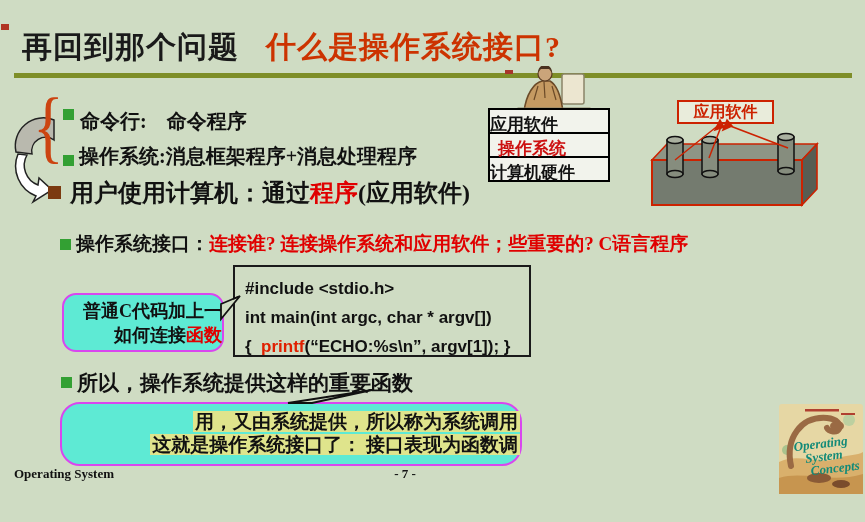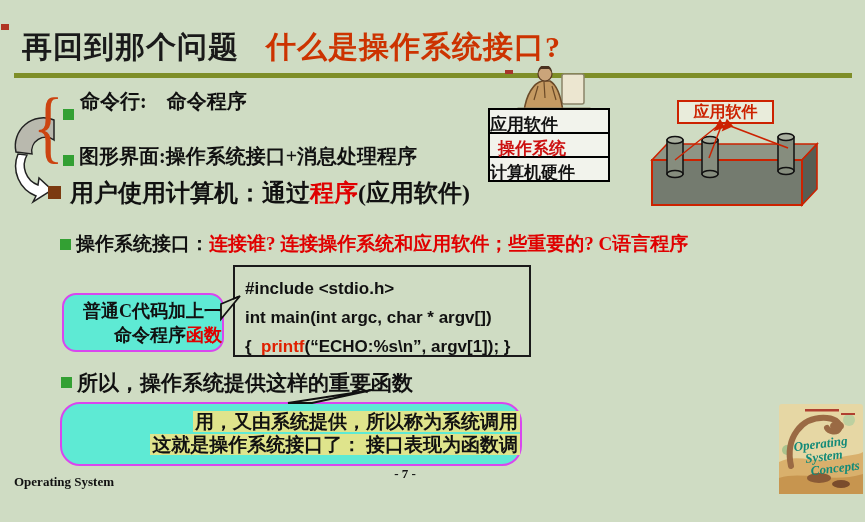--- a/index.html
+++ b/index.html
@@ -44,21 +44,21 @@
 
   
   .callout{border:2px solid #d946ef;border-radius:14px;background:#5eead4;text-align:right;
            font-weight:bold;color:#111;}
   .callout1{left:62px;top:293px;width:158px;height:51px;font-size:18px;padding-top:4px;line-height:24px;}
   .callout2{left:60px;top:402px;width:458px;height:54px;border-radius:20px;font-size:19px;padding-top:6px;line-height:23px;}
   .hl{background:#dfe48c;padding:0 2px;}
 
   
   .footer{font-size:13px;font-weight:bold;color:#111;}
-  .f-left{left:14px;top:466px;margin-top:8px;}
+  .f-left{left:14px;top:466px;}
   .f-page{left:375px;top:466px;width:60px;text-align:center;}
 
   svg{display:block;}
 </style>
 </head>
 <body>
 
 <div class="slide">
 
   <div class="abs speck"></div>
@@ -68,24 +68,24 @@
   </div>
   <div class="abs rule"></div>
 
   <svg class="abs" style="left:6px;top:108px;" width="64" height="98" viewBox="0 0 64 98">
     <path d="M10,44 A28,28 0 0 1 48,12 L48,32 A14,14 0 0 0 26,46 Z" fill="#b9b9ae" stroke="#222" stroke-width="1.5"></path>
     <path d="M12,46 A32,32 0 0 0 30,88 L27,94 L46,82 L33,70 L32,77 A21,21 0 0 1 21,47 Z" fill="#ffffff" stroke="#222" stroke-width="1.5"></path>
   </svg>
   <div class="abs brace">{</div>
 
   <div class="abs sq-green" style="left:63px;top:109px;"></div>
-  <div class="abs b-text nw" style="left:80px;top:88px;font-size:20px;">命令行:　命令程序</div>
+  <div class="abs b-text nw" style="left:80px;top:108px;font-size:20px;">命令行:　命令程序</div>
 
   <div class="abs sq-green" style="left:63px;top:155px;"></div>
-  <div class="abs b-text nw" style="left:79px;top:143px;font-size:20px;">图形界面:操作系统接口+消息处理程序</div>
+  <div class="abs b-text nw" style="left:79px;top:143px;font-size:20px;">操作系统:消息框架程序+消息处理程序</div>
 
   <div class="abs sq-brown" style="left:48px;top:186px;"></div>
   <div class="abs b-text nw" style="left:70px;top:177px;font-size:24px;">
     <span>用户使用计算机：通过</span><span class="r">程序</span><span>(应用软件)</span>
   </div>
 
   <div class="abs sq-green" style="left:60px;top:239px;"></div>
   <div class="abs b-text nw" style="left:76px;top:231px;font-size:19px;">
     <span>操作系统接口：</span><span class="r">连接谁? 连接操作系统和应用软件；些重要的? C语言程序</span>
   </div>
@@ -139,21 +139,21 @@
   </svg>
 
   <div class="abs codebox">
     <div class="code-line">#include &lt;stdio.h&gt;</div>
     <div class="code-line">int main(int argc, char * argv[])</div>
     <div class="code-line"><span>{  </span><span class="code-red">printf</span><span>(“ECHO:%s\n”, argv[1]); }</span></div>
   </div>
 
   <div class="abs callout callout1">
     <div class="nw">普通C代码加上一</div>
-    <div class="nw"><span>命令程序</span><span class="r">函数</span></div>
+    <div class="nw"><span>如何连接</span><span class="r">函数</span></div>
   </div>
 
   <div class="abs sq-green" style="left:61px;top:377px;"></div>
   <div class="abs b-text nw" style="left:77px;top:369px;font-size:21px;">所以，操作系统提供这样的重要函数</div>
 
   <div class="abs callout callout2">
     <div class="nw"><span class="hl">用，又由系统提供，所以称为系统调用</span></div>
     <div class="nw"><span class="hl">这就是操作系统接口了：  接口表现为函数调</span></div>
   </div>
 

